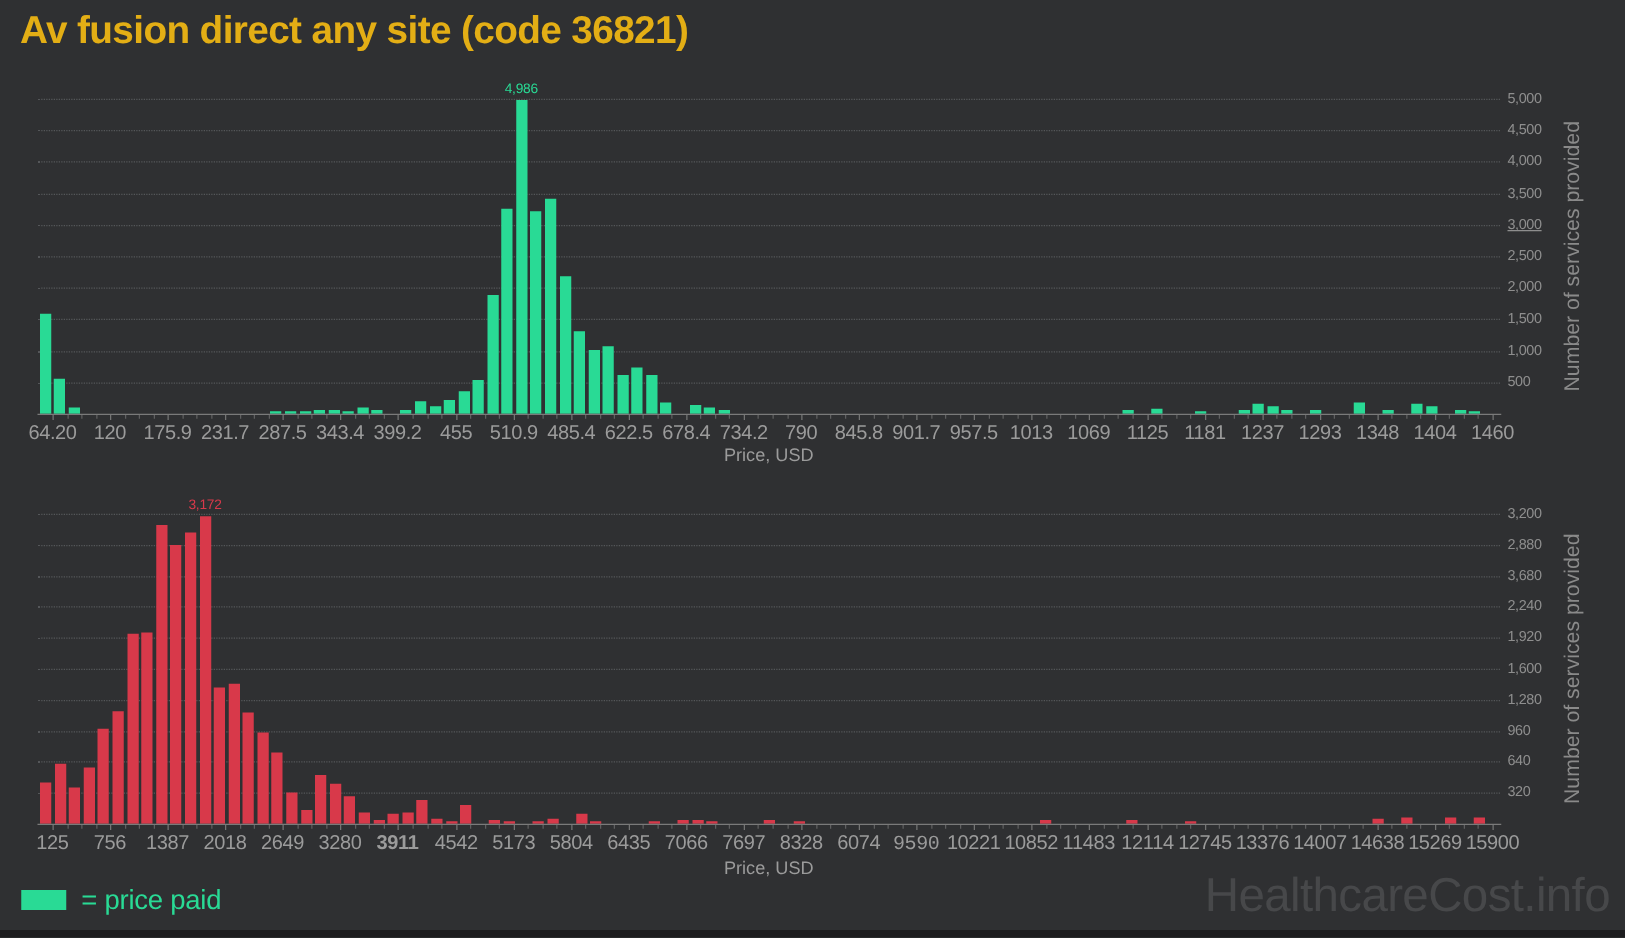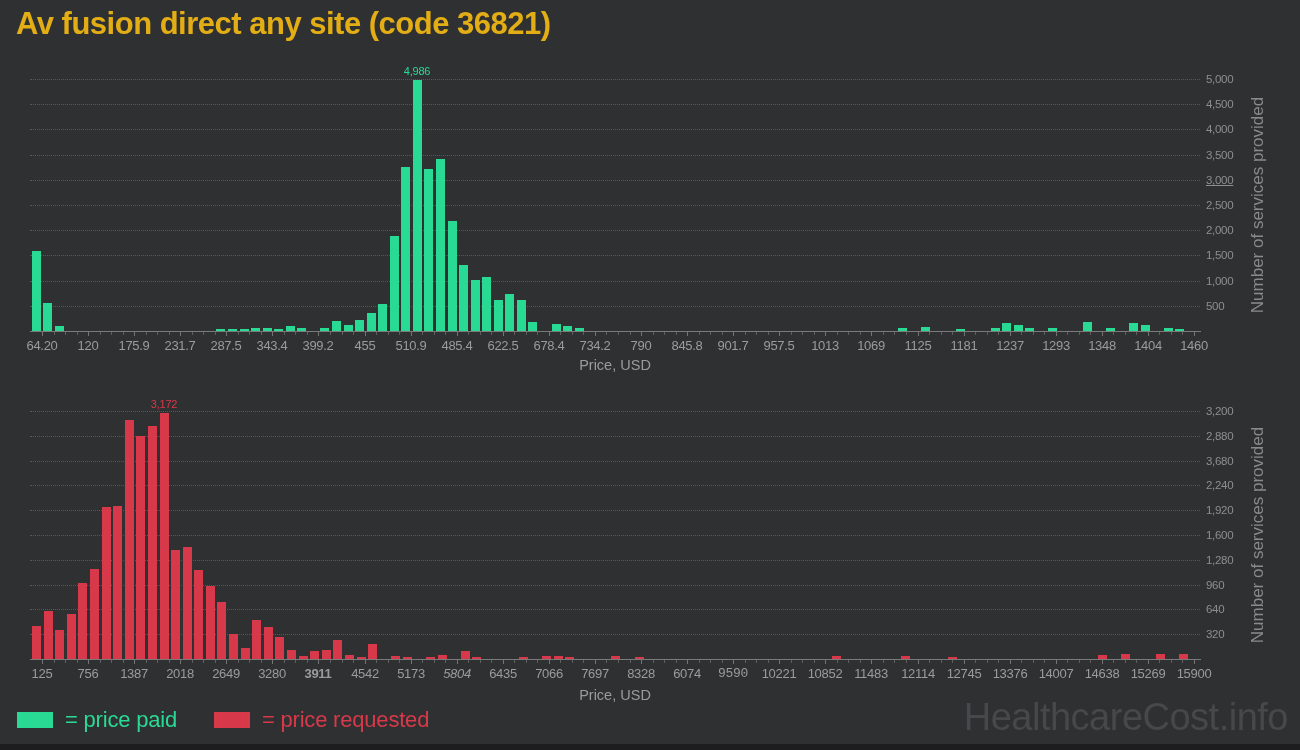--- a/index.html
+++ b/index.html
@@ -17,21 +17,21 @@
   .gridline{position:absolute;left:0;right:0;height:0;border-top:1px dotted #55575a;}
   .bar{position:absolute;bottom:0;width:9px;}
   .peak{
     position:absolute;font-size:11px;letter-spacing:-0.2px;
     transform:translateX(-50%);white-space:nowrap;
   }
   .axisline{position:absolute;height:1px;background:#7a7a7a;}
   .tick{position:absolute;width:1px;background:#747474;}
   .xlab{
     position:absolute;width:56px;text-align:center;
-    font-size:13px;color:#9b9b9b;letter-spacing:-0.3px;white-space:nowrap;
+    font-size:16px;color:#9b9b9b;letter-spacing:-0.3px;white-space:nowrap;
   }
   .axis-title-x{
     position:absolute;width:240px;text-align:center;
     font-size:14.5px;color:#9b9b9b;
   }
   .ylab{
     position:absolute;left:1206px;width:60px;
     font-size:11.5px;line-height:12px;color:#8e8e8e;letter-spacing:-0.3px;
   }
   .axis-title-y{
@@ -54,24 +54,20 @@
 </head>
 <body style="background: rgb(47, 48, 50);">
 
 <div id="stage">
   <div class="title" style="color: rgb(227, 174, 21);">Av fusion direct any site (code 36821)</div>
 
   <div class="legend">
     <div class="legend-item">
       <span class="swatch" id="swatch-paid" style="background: rgb(41, 218, 149);"></span>
       <span class="legend-label" id="label-paid" style="color: rgb(41, 218, 149);">= price paid</span>
-    </div>
-    <div class="legend-item" style="margin-left:37px;">
-      <span class="swatch" id="swatch-requested" style="background: rgb(216, 57, 74);"></span>
-      <span class="legend-label" id="label-requested" style="color: rgb(216, 57, 74);">= price requested</span>
     </div>
   </div>
 
   <div class="watermark" style="color: rgb(71, 72, 74);">HealthcareCost.info</div>
   <div class="bottom-strip"></div>
 <div class="plot" style="top: 60px; height: 271px;">
       <div class="gridline" style="top: 245.8px;"></div>
       <div class="gridline" style="top: 220.6px;"></div>
       <div class="gridline" style="top: 195.4px;"></div>
       <div class="gridline" style="top: 170.2px;"></div>
@@ -375,21 +371,21 @@
     <div class="xlab" style="left: 337px; top: 666px;">4542</div>
     <div class="tick" style="left: 411px; top: 660px; height: 4px;"></div>
     <div class="tick" style="left: 422px; top: 660px; height: 3px; opacity: 0.7;"></div>
     <div class="tick" style="left: 434px; top: 660px; height: 3px; opacity: 0.7;"></div>
     <div class="tick" style="left: 445px; top: 660px; height: 3px; opacity: 0.7;"></div>
     <div class="xlab" style="left: 383px; top: 666px;">5173</div>
     <div class="tick" style="left: 457px; top: 660px; height: 4px;"></div>
     <div class="tick" style="left: 468px; top: 660px; height: 3px; opacity: 0.7;"></div>
     <div class="tick" style="left: 480px; top: 660px; height: 3px; opacity: 0.7;"></div>
     <div class="tick" style="left: 491px; top: 660px; height: 3px; opacity: 0.7;"></div>
-    <div class="xlab" style="left: 429px; top: 666px; font-style: italic;">5804</div>
+    <div class="xlab" style="left: 429px; top: 666px;">5804</div>
     <div class="tick" style="left: 503px; top: 660px; height: 4px;"></div>
     <div class="tick" style="left: 514px; top: 660px; height: 3px; opacity: 0.7;"></div>
     <div class="tick" style="left: 526px; top: 660px; height: 3px; opacity: 0.7;"></div>
     <div class="tick" style="left: 537px; top: 660px; height: 3px; opacity: 0.7;"></div>
     <div class="xlab" style="left: 475px; top: 666px;">6435</div>
     <div class="tick" style="left: 549px; top: 660px; height: 4px;"></div>
     <div class="tick" style="left: 560px; top: 660px; height: 3px; opacity: 0.7;"></div>
     <div class="tick" style="left: 572px; top: 660px; height: 3px; opacity: 0.7;"></div>
     <div class="tick" style="left: 583px; top: 660px; height: 3px; opacity: 0.7;"></div>
     <div class="xlab" style="left: 521px; top: 666px;">7066</div>

